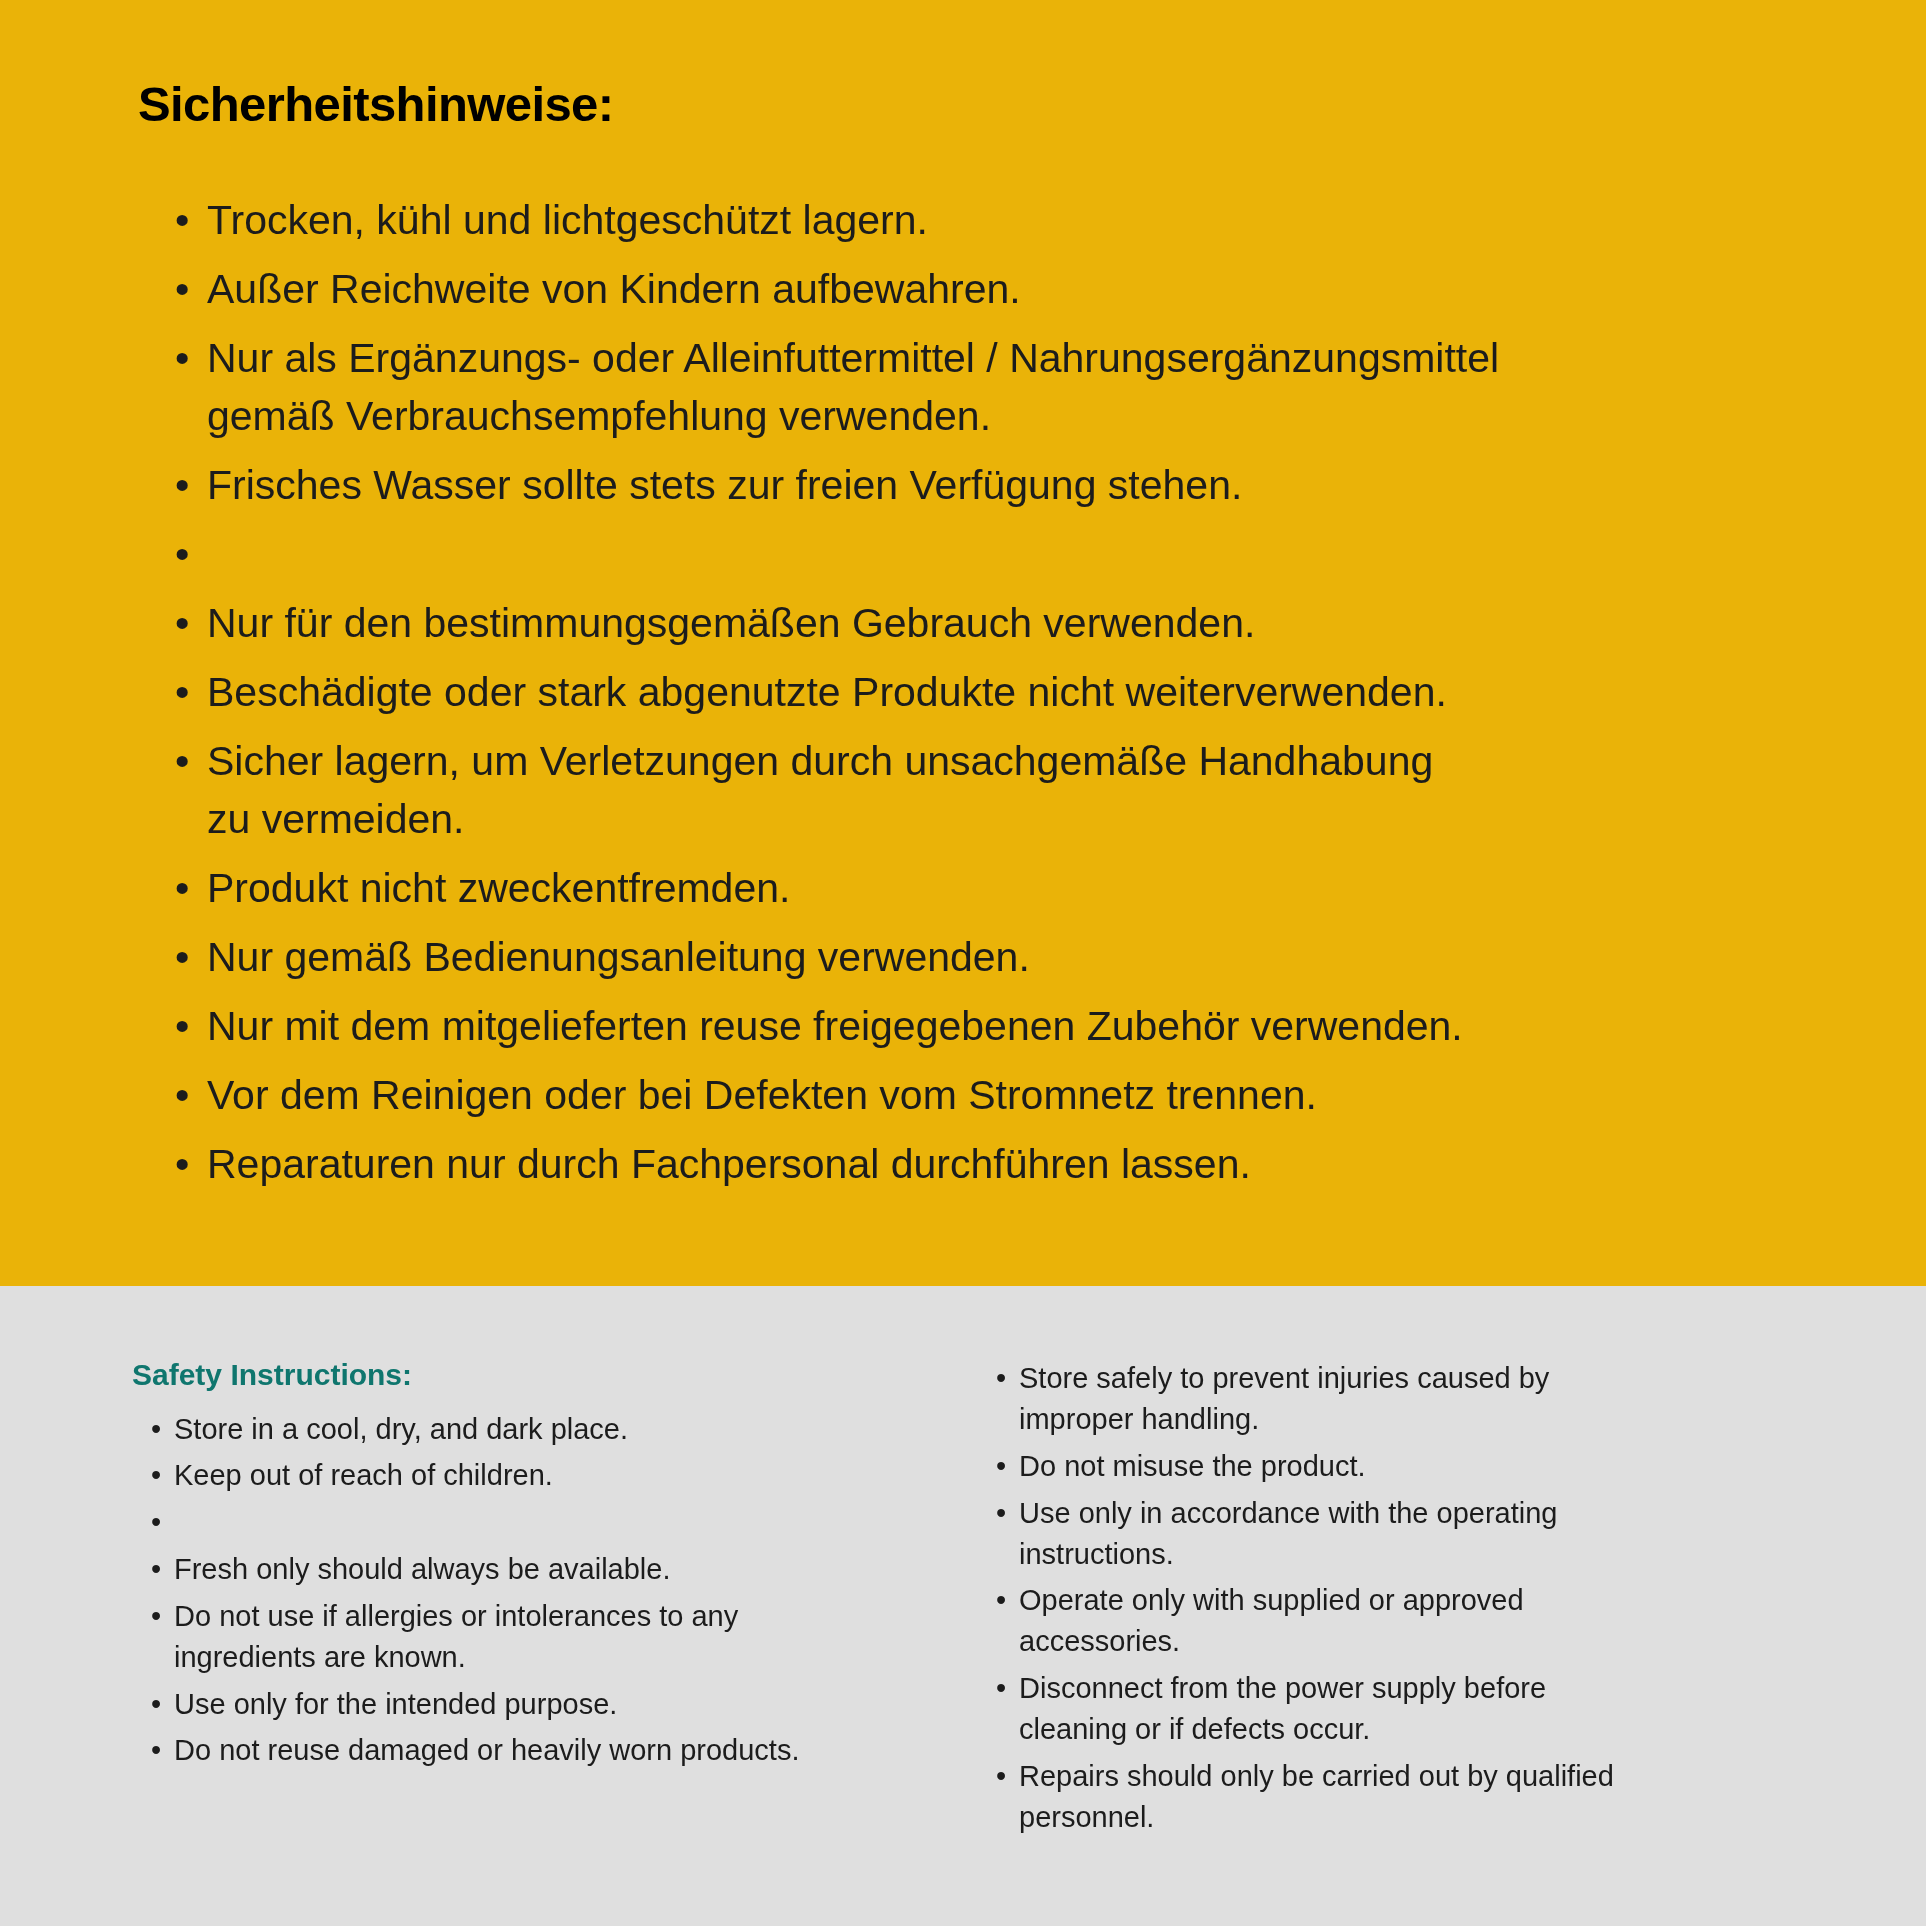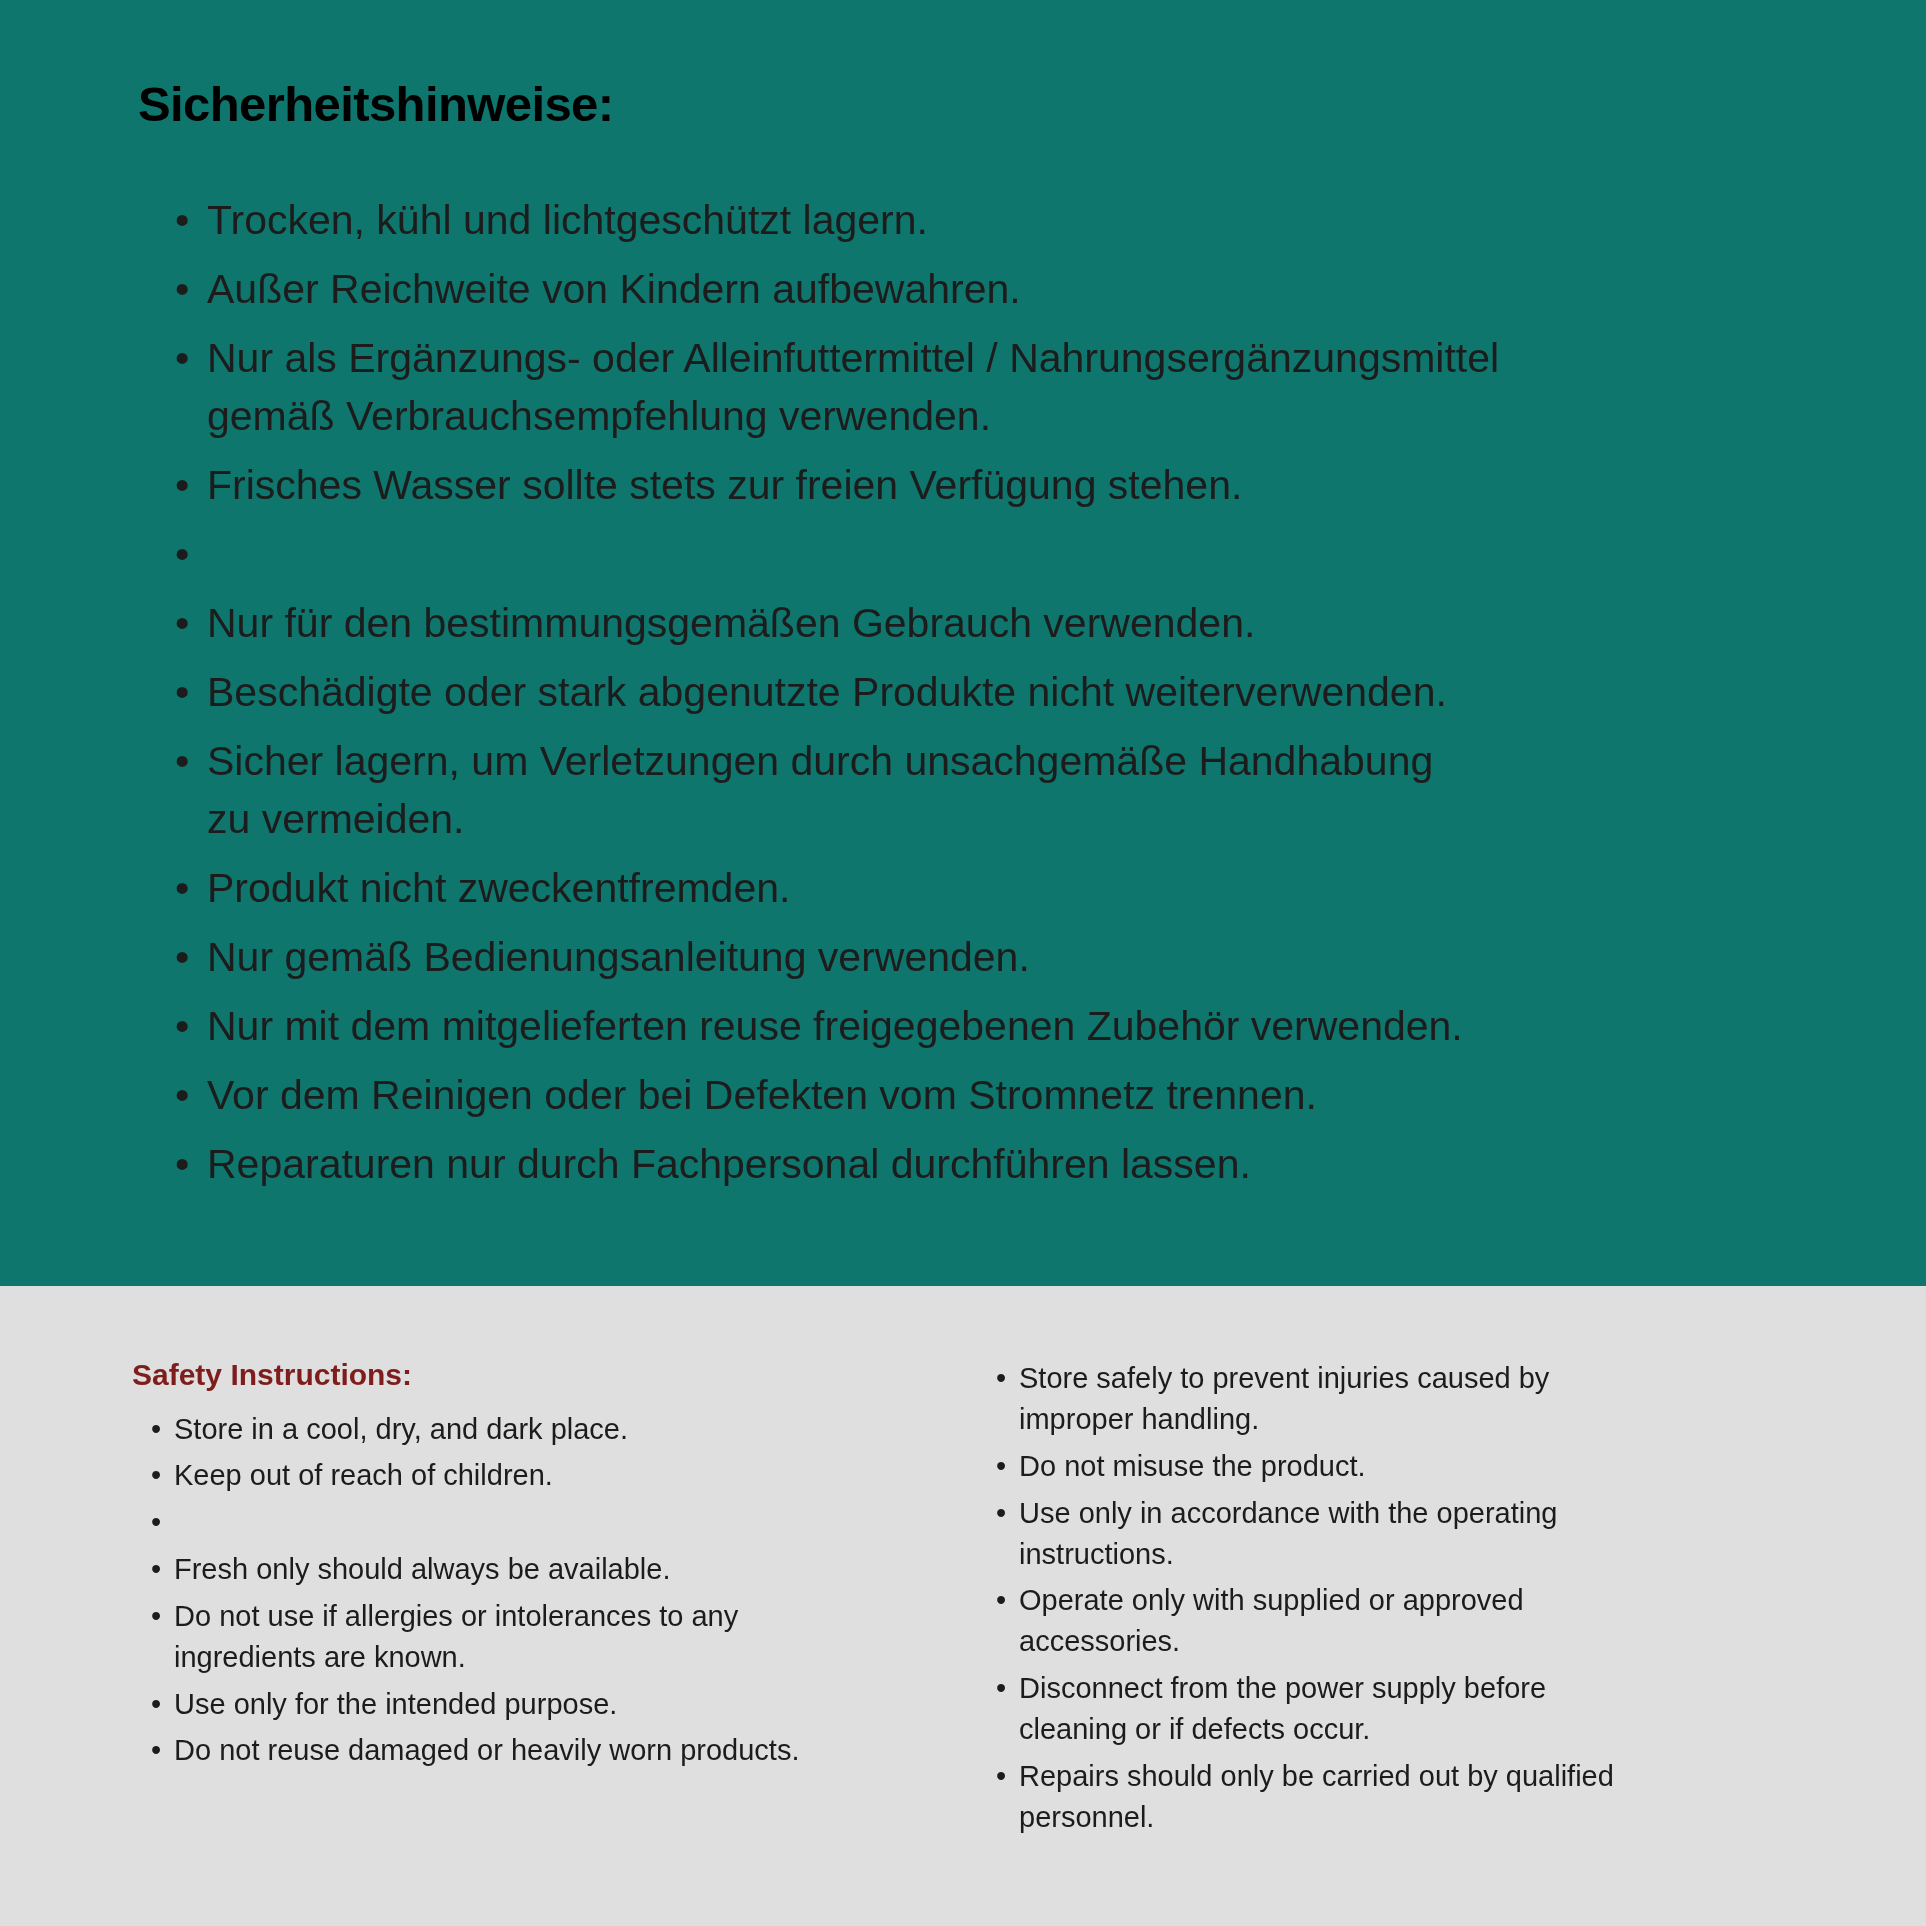--- a/index.html
+++ b/index.html
@@ -15,21 +15,21 @@
   .page {
     width: 1926px;
     height: 1926px;
     overflow: hidden;
   }
 
   
   .de {
     box-sizing: border-box;
     height: 1286px;
-    background: #0f766e;
+    background: #eab308;
     padding: 76px 90px 0 138px;
   }
   .de h1 {
     margin: 0;
     font-size: 49px;
     font-weight: bold;
     color: #000000;
     letter-spacing: -0.6px;
   }
   .de ul {
@@ -58,21 +58,21 @@
     padding: 72px 0 0 132px;
     display: flex;
     align-items: flex-start;
   }
   .en .col-left  { width: 864px; flex: 0 0 auto; }
   .en .col-right { width: 912px; flex: 0 0 auto; }
   .en h2 {
     margin: 0 0 16.7px 0;
     font-size: 30px;
     font-weight: bold;
-    color: #7f1d1d;
+    color: #0f766e;
   }
   .en ul {
     list-style: none;
     margin: 0;
     padding: 0 0 0 19px;
   }
   .en .col-right ul { padding-left: 0; }
   .en li {
     display: flex;
     align-items: flex-start;

